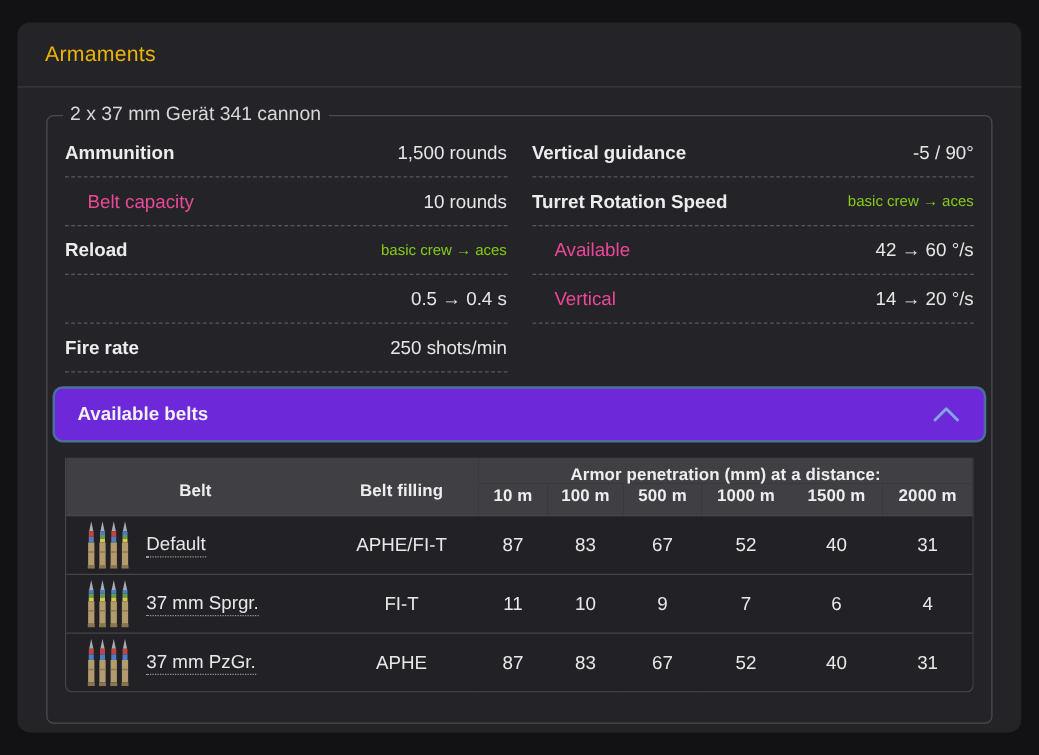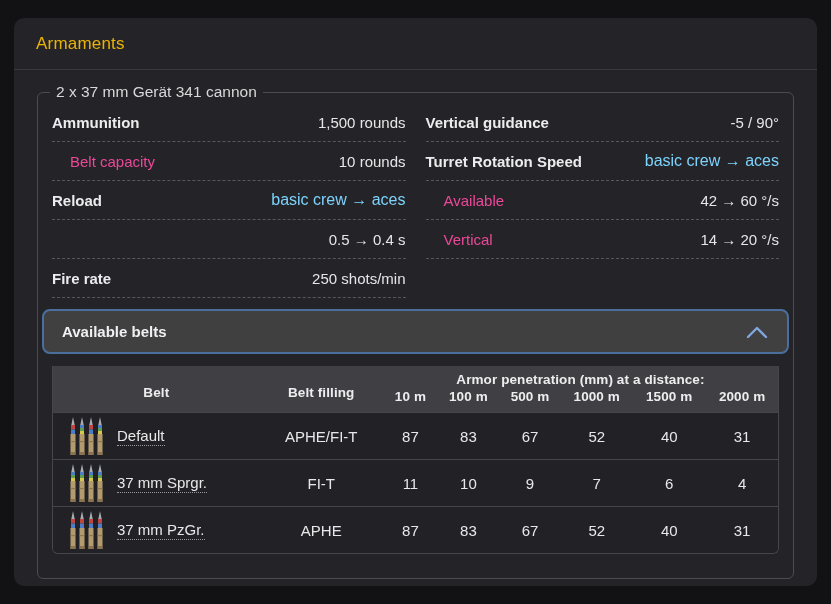--- a/index.html
+++ b/index.html
@@ -42,26 +42,26 @@
   .stat-col { display: block; }
   .stat-row {
     display: flex; justify-content: space-between; align-items: center;
     height: 39px;
     border-bottom: 1px dashed #57575c;
     font-size: 15px;
   }
   .stat-label { font-weight: bold; color: #ececee; white-space: nowrap; }
   .stat-row.sub .stat-label { font-weight: normal; padding-left: 18px; color: #ec4899; }
   .stat-value { color: #e6e6e8; white-space: nowrap; text-align: left; }
-  .stat-row.small-val .stat-value { font-size: 16px; color: #7dd3fc; }
+  .stat-row.small-val .stat-value { font-size: 12px; color: #84cc16; }
 
   .belts-section { margin-top: 11px; }
   .belts-header {
-    display: flex; justify-content: space-between; align-items: flex-end;
-    background: #404040;
+    display: flex; justify-content: space-between; align-items: flex-start;
+    background: #6d28d9;
     border: 2px solid #4b6f9d;
     border-radius: 8px;
     padding: 12px 18px 12px 18px;
     cursor: pointer;
   }
   .belts-title { font-size: 15px; font-weight: bold; color: #f0f0f2; }
   .chevron { width: 24px; height: 16px; display: block; }
 
   .belts-table-wrap {
     margin: 12px 10px;

